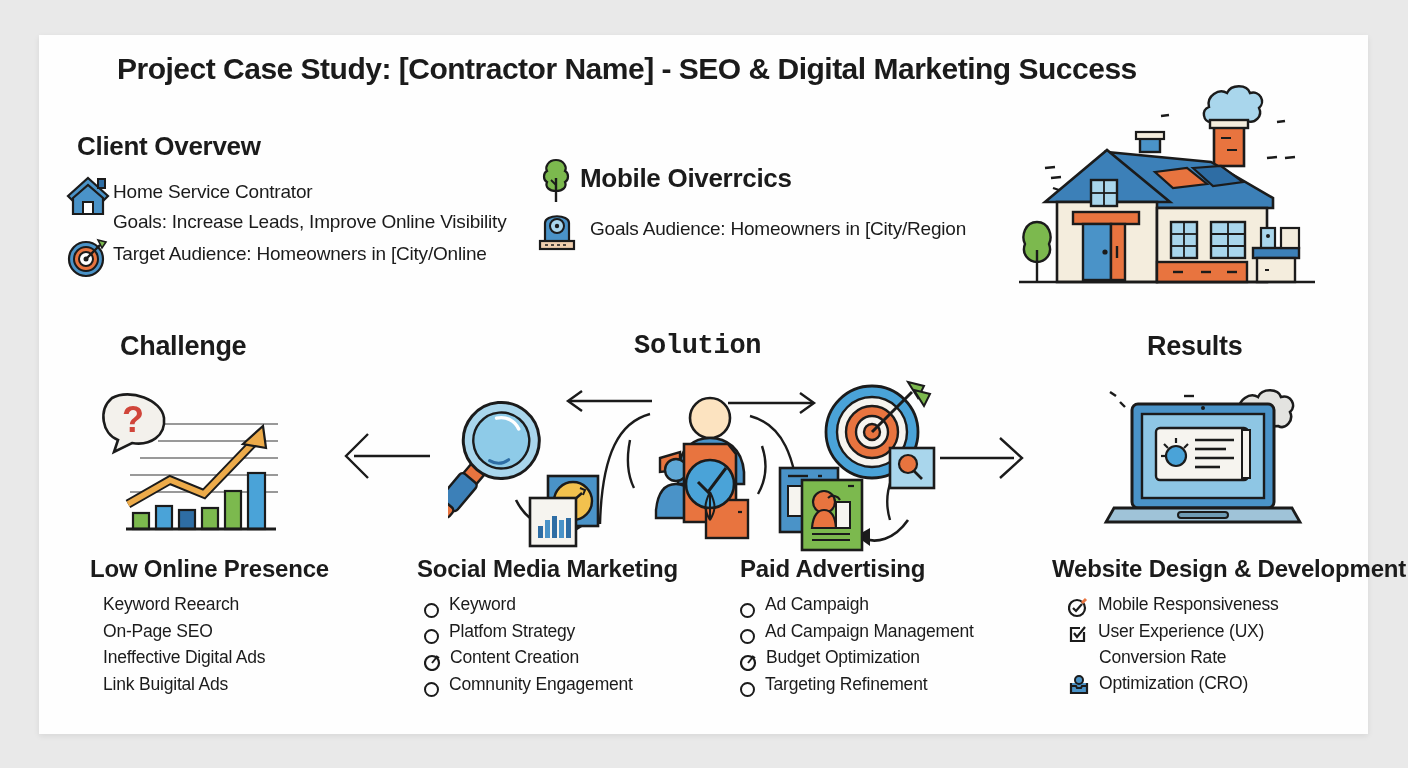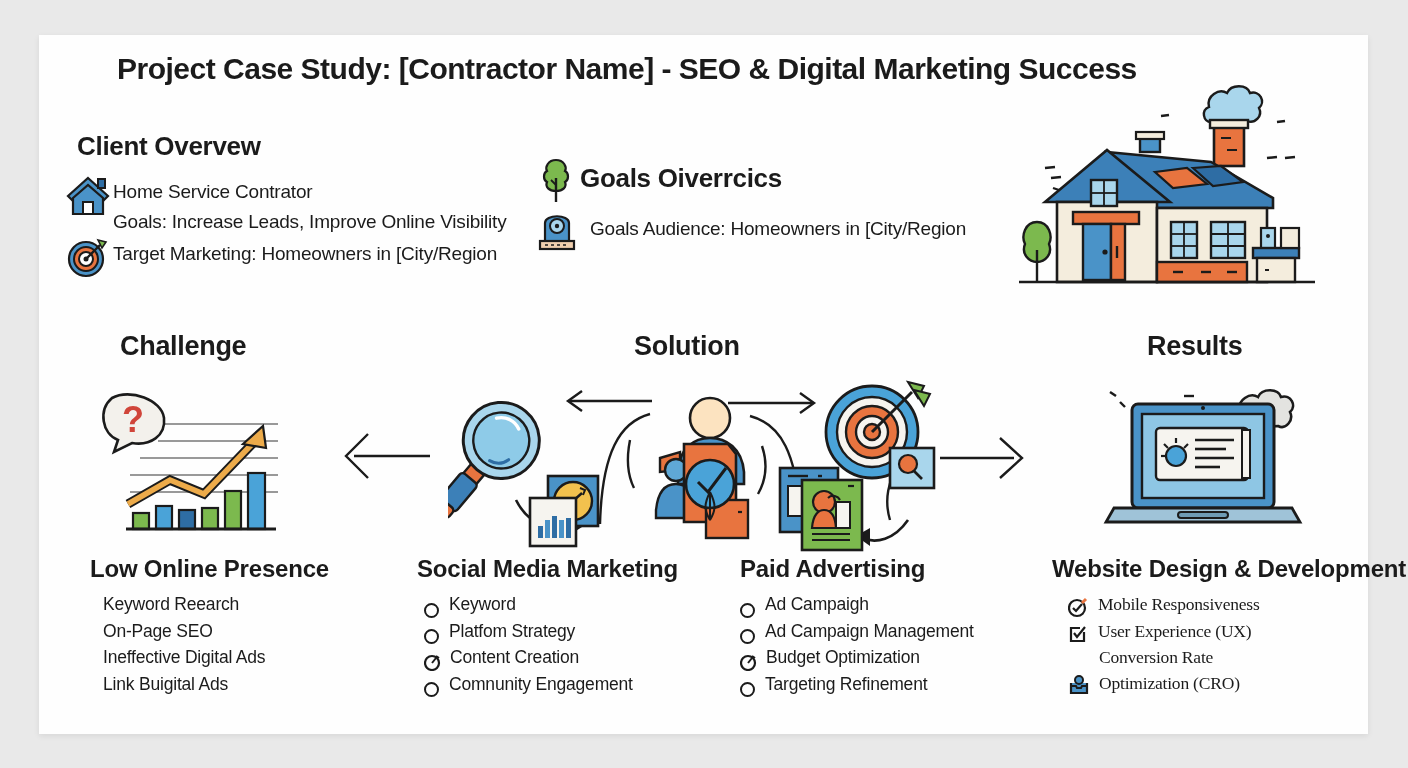--- a/index.html
+++ b/index.html
@@ -44,30 +44,30 @@
   <div class="abs" style="left:66px; top:235px;">
     <svg width="45" height="45" viewBox="0 0 45 45">
       <circle cx="20" cy="24" r="17" fill="#4a93c8" stroke="#1b1b1b" stroke-width="2.2"></circle>
       <circle cx="20" cy="24" r="12" fill="#e8743f" stroke="#1b1b1b" stroke-width="2"></circle>
       <circle cx="20" cy="24" r="7" fill="#ffffff" stroke="#1b1b1b" stroke-width="2"></circle>
       <circle cx="20" cy="24" r="2.5" fill="#1b1b1b"></circle>
       <line x1="20" y1="24" x2="34" y2="10" stroke="#1b1b1b" stroke-width="2.4"></line>
       <polygon points="32,5 40,7 36,13" fill="#7cb94e" stroke="#1b1b1b" stroke-width="1.6"></polygon>
     </svg>
   </div>
-  <div class="abs body-text" style="left:113px; top:243px;">Target Marketing: Homeowners in [City/Region</div>
+  <div class="abs body-text" style="left:113px; top:243px;">Target Audience: Homeowners in [City/Online</div>
 
   <div class="abs" style="left:541px; top:158px;">
     <svg width="30" height="46" viewBox="0 0 30 46">
       <path d="M15,2 C7,2 4,9 6,13 C2,15 2,22 6,24 C4,29 8,33 15,33 C22,33 26,29 24,24 C28,22 28,15 24,13 C26,9 23,2 15,2 Z" fill="#7cb94e" stroke="#1b1b1b" stroke-width="2.2"></path>
       <line x1="15" y1="20" x2="15" y2="44" stroke="#1b1b1b" stroke-width="2.4"></line>
       <line x1="15" y1="27" x2="10" y2="22" stroke="#1b1b1b" stroke-width="1.8"></line>
     </svg>
   </div>
-  <div class="abs h2" style="left:580px; top:163px;">Goals Oiverrcics</div>
+  <div class="abs h2" style="left:580px; top:163px;">Mobile Oiverrcics</div>
 
   <div class="abs" style="left:537px; top:209px;">
     <svg width="40" height="44" viewBox="0 0 40 44">
       <path d="M8,32 L8,14 C8,5 32,5 32,14 L32,32 Z" fill="#4a93c8" stroke="#1b1b1b" stroke-width="2.2"></path>
       <circle cx="20" cy="17" r="7" fill="#a9d6ec" stroke="#1b1b1b" stroke-width="2"></circle>
       <circle cx="20" cy="17" r="2.2" fill="#1b1b1b"></circle>
       <rect x="3" y="32" width="34" height="8" fill="#f0cfae" stroke="#1b1b1b" stroke-width="2.2"></rect>
       <line x1="8" y1="36" x2="32" y2="36" stroke="#1b1b1b" stroke-width="1.6" stroke-dasharray="3,3"></line>
     </svg>
   </div>
@@ -135,21 +135,21 @@
       <line x1="36" y1="98" x2="46" y2="97" stroke="#1b1b1b" stroke-width="2.4"></line>
       <line x1="252" y1="78" x2="262" y2="77" stroke="#1b1b1b" stroke-width="2.4"></line>
       <line x1="270" y1="78" x2="280" y2="77" stroke="#1b1b1b" stroke-width="2.4"></line>
       <line x1="262" y1="42" x2="270" y2="41" stroke="#1b1b1b" stroke-width="2.4"></line>
       <line x1="146" y1="36" x2="154" y2="35" stroke="#1b1b1b" stroke-width="2.4"></line>
       <line x1="38" y1="108" x2="44" y2="110" stroke="#1b1b1b" stroke-width="2.2"></line>
     </svg>
   </div>
 
   <div class="abs h3" style="left:120px; top:331px;">Challenge</div>
-  <div class="abs h3" style="left:634px; top:331px;">Solution</div>
+  <div class="abs h3" style="left:634px; top:331px;font-family:Liberation Mono, monospace;">Solution</div>
   <div class="abs h3" style="left:1147px; top:331px;">Results</div>
 
   <div class="abs" style="left:100px; top:388px;">
     <svg width="185" height="160" viewBox="0 0 185 160">
       <line x1="58" y1="36" x2="178" y2="36" stroke="#999" stroke-width="2"></line>
       <line x1="58" y1="53" x2="178" y2="53" stroke="#999" stroke-width="2"></line>
       <line x1="40" y1="70" x2="178" y2="70" stroke="#999" stroke-width="2"></line>
       <line x1="30" y1="87" x2="178" y2="87" stroke="#999" stroke-width="2"></line>
       <line x1="30" y1="104" x2="178" y2="104" stroke="#999" stroke-width="2"></line>
       <rect x="33" y="125" width="16" height="16" fill="#7cb94e" stroke="#1b1b1b" stroke-width="2.2"></rect>
@@ -386,21 +386,21 @@
         </span>
         <span>Budget Optimization</span>
       </div>
     <div class="row">
         <span class="bullet"></span>
         <span>Targeting Refinement</span>
       </div>
   </div>
 
   <div class="abs h4" style="left:1052px; top:555px;">Website Design &amp; Development</div>
-  <div class="abs list" style="left:1068px; top:592px; width:300px;font-family:Liberation Serif, serif;">
+  <div class="abs list" style="left:1068px; top:592px; width:300px;">
     <div class="row">
       <span class="ico" style="margin-top:2px;">
         <svg width="21" height="21" viewBox="0 0 21 21">
             <circle cx="9" cy="11" r="8" fill="none" stroke="#1b1b1b" stroke-width="2.2"></circle>
             <path d="M5,11 L8,14 L14,7" stroke="#1b1b1b" stroke-width="2.2" fill="none"></path>
             <path d="M14,6 L18,2" stroke="#e8743f" stroke-width="3"></path>
           </svg>
       </span>
       <span>Mobile Responsiveness</span>
     </div>

